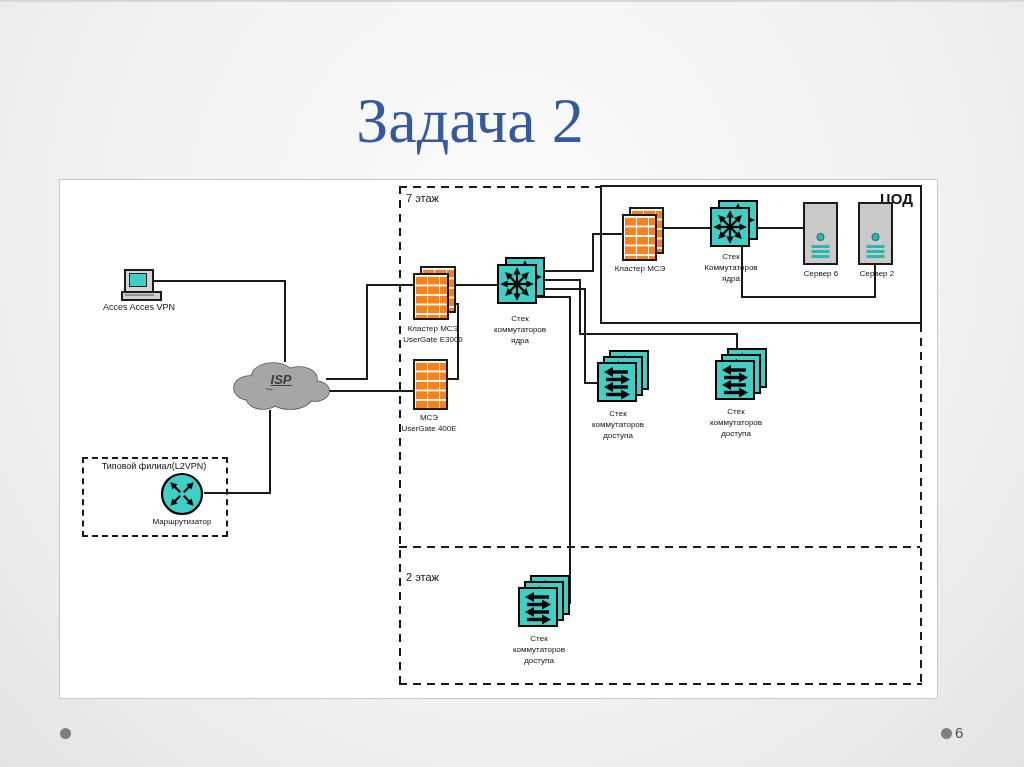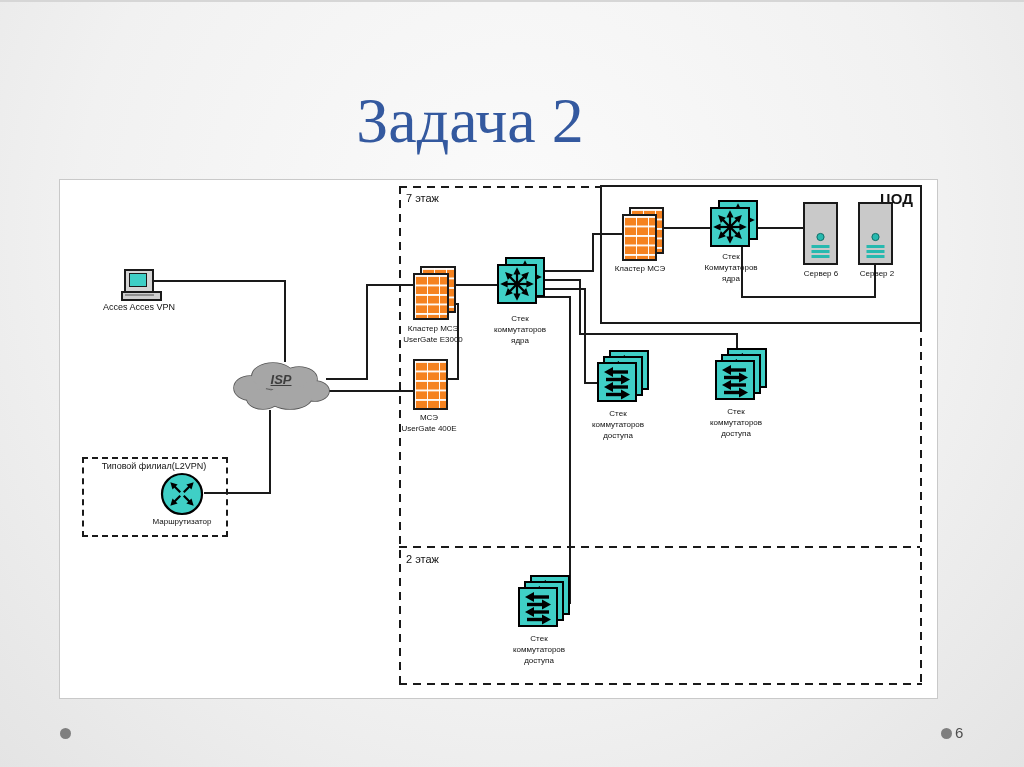--- a/index.html
+++ b/index.html
@@ -52,21 +52,21 @@
 
   <div class="title">Задача 2</div>
   <div class="canvas"></div>
 
   <div class="dashh" style="left:399px;top:184px;width:202px;"></div>
   <div class="dashv" style="left:399px;top:184px;height:499px;"></div>
   <div class="dashh" style="left:399px;top:681px;width:523px;"></div>
   <div class="dashv" style="left:920px;top:322px;height:361px;"></div>
   <div class="dashh" style="left:399px;top:544px;width:521px;"></div>
   <div class="lbl lbl-lg" style="left:406px;top:189px;">7 этаж</div>
-  <div class="lbl lbl-lg" style="left:406px;top:550px;">2 этаж</div>
+  <div class="lbl lbl-lg" style="left:406px;top:568px;">2 этаж</div>
 
   <div class="solidbox" style="left:600px;top:183px;width:318px;height:135px;"></div>
   <div class="lbl dctitle" style="left:845px;top:186px;width:68px;">ЦОД</div>
 
   <div class="dashbox" style="left:82px;top:455px;width:142px;height:76px;"></div>
   <div class="lbl lbl-md" style="left:84px;top:458px;width:140px;">Типовой филиал(L2VPN)</div>
 
   <div class="hl" style="left:150px;top:278px;width:136px;"></div>
   <div class="vl" style="left:284px;top:279px;height:81px;"></div>
   <div class="hl" style="left:204px;top:490px;width:67px;"></div>

